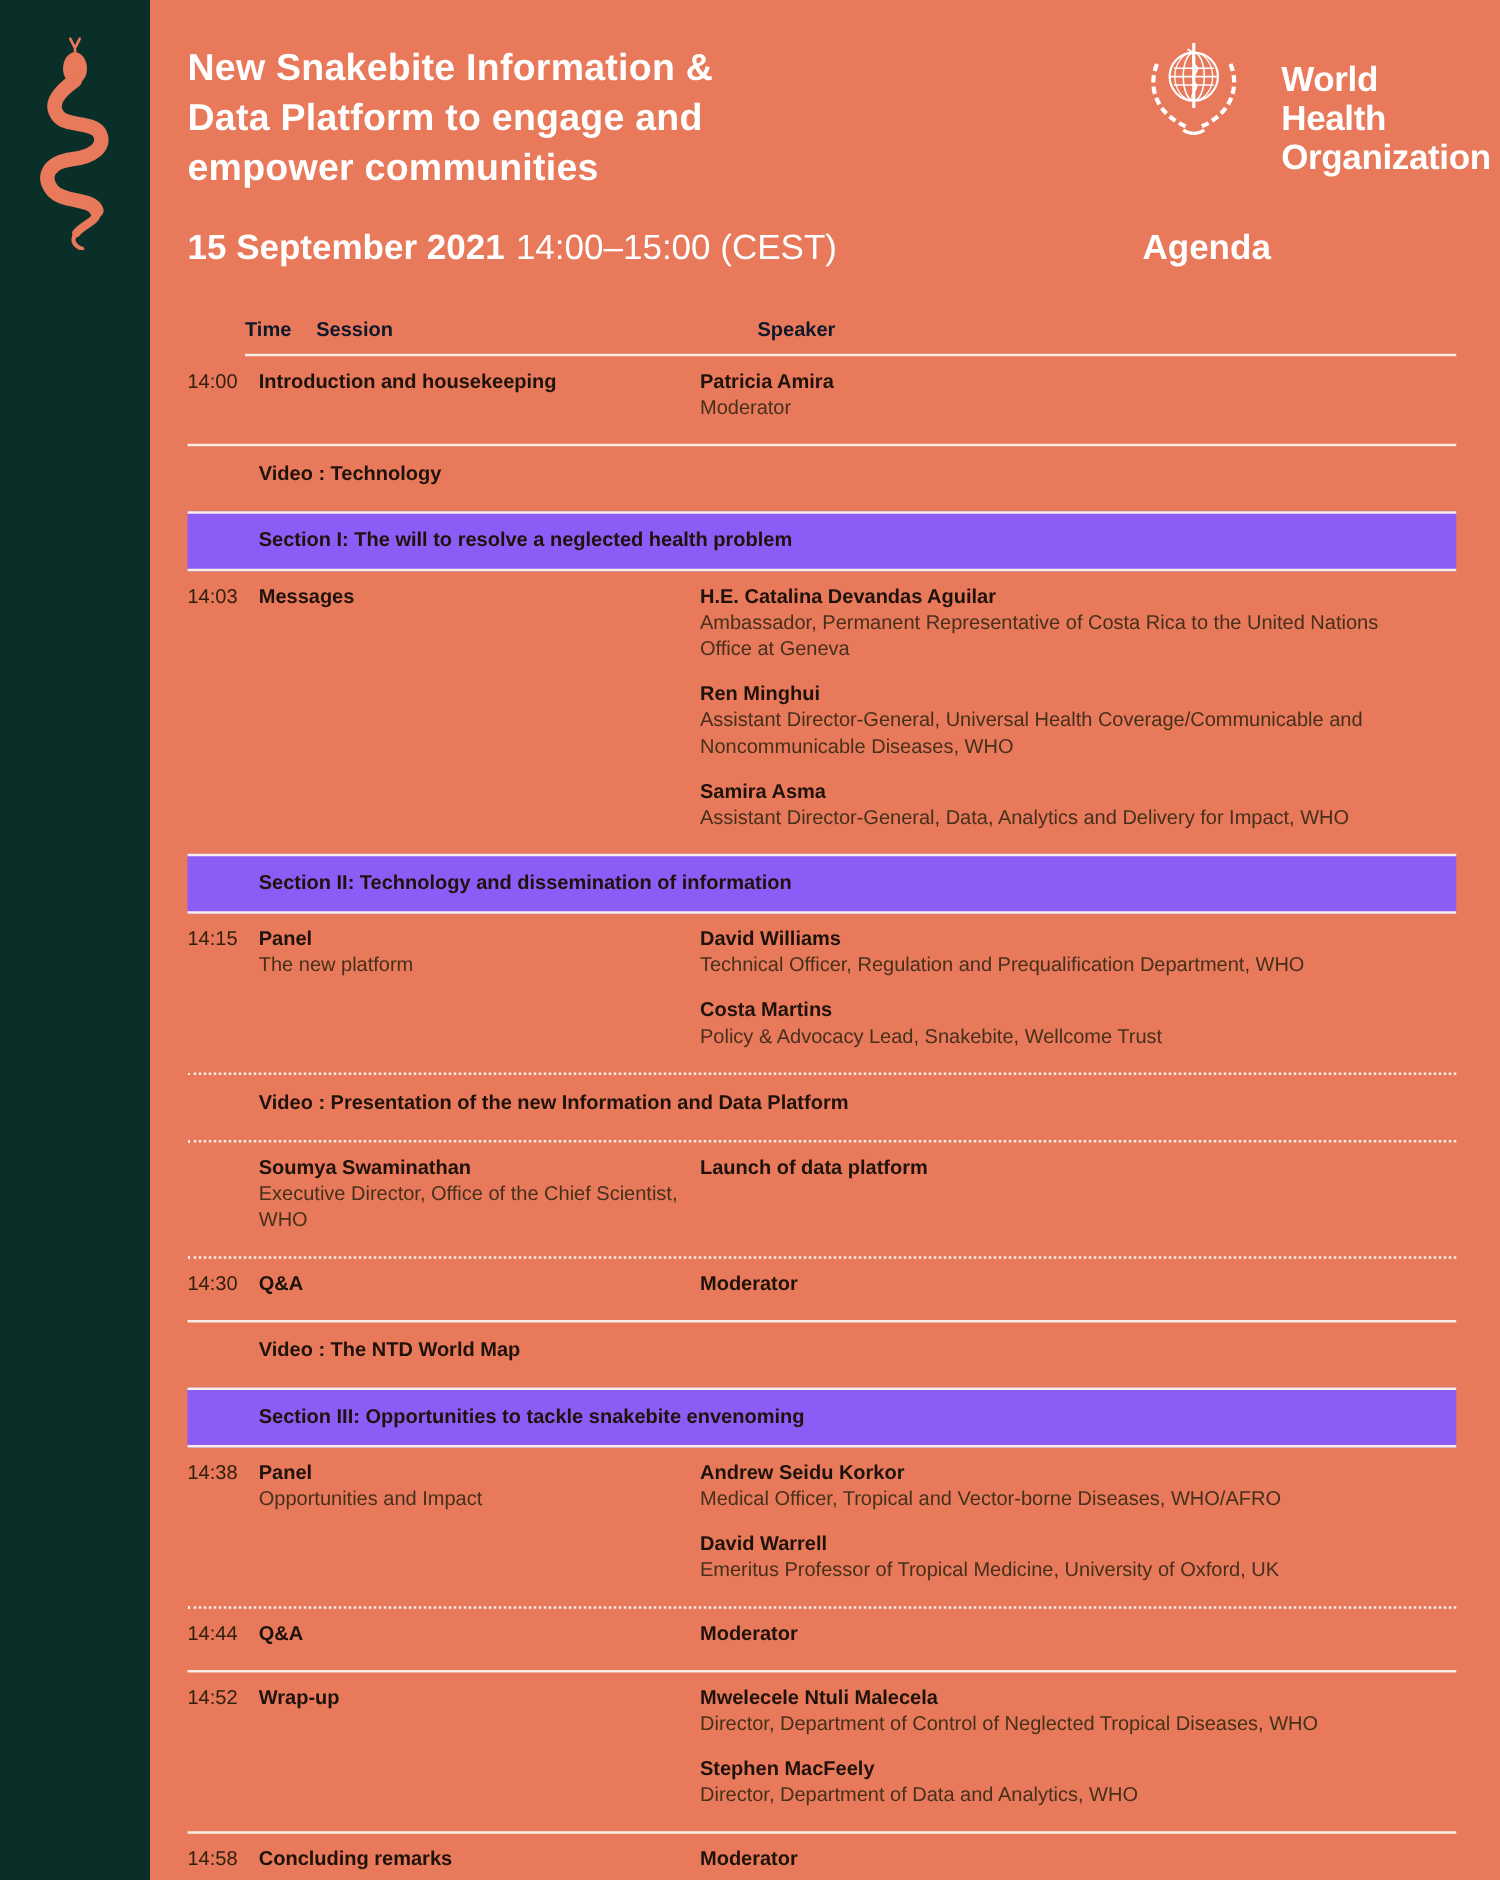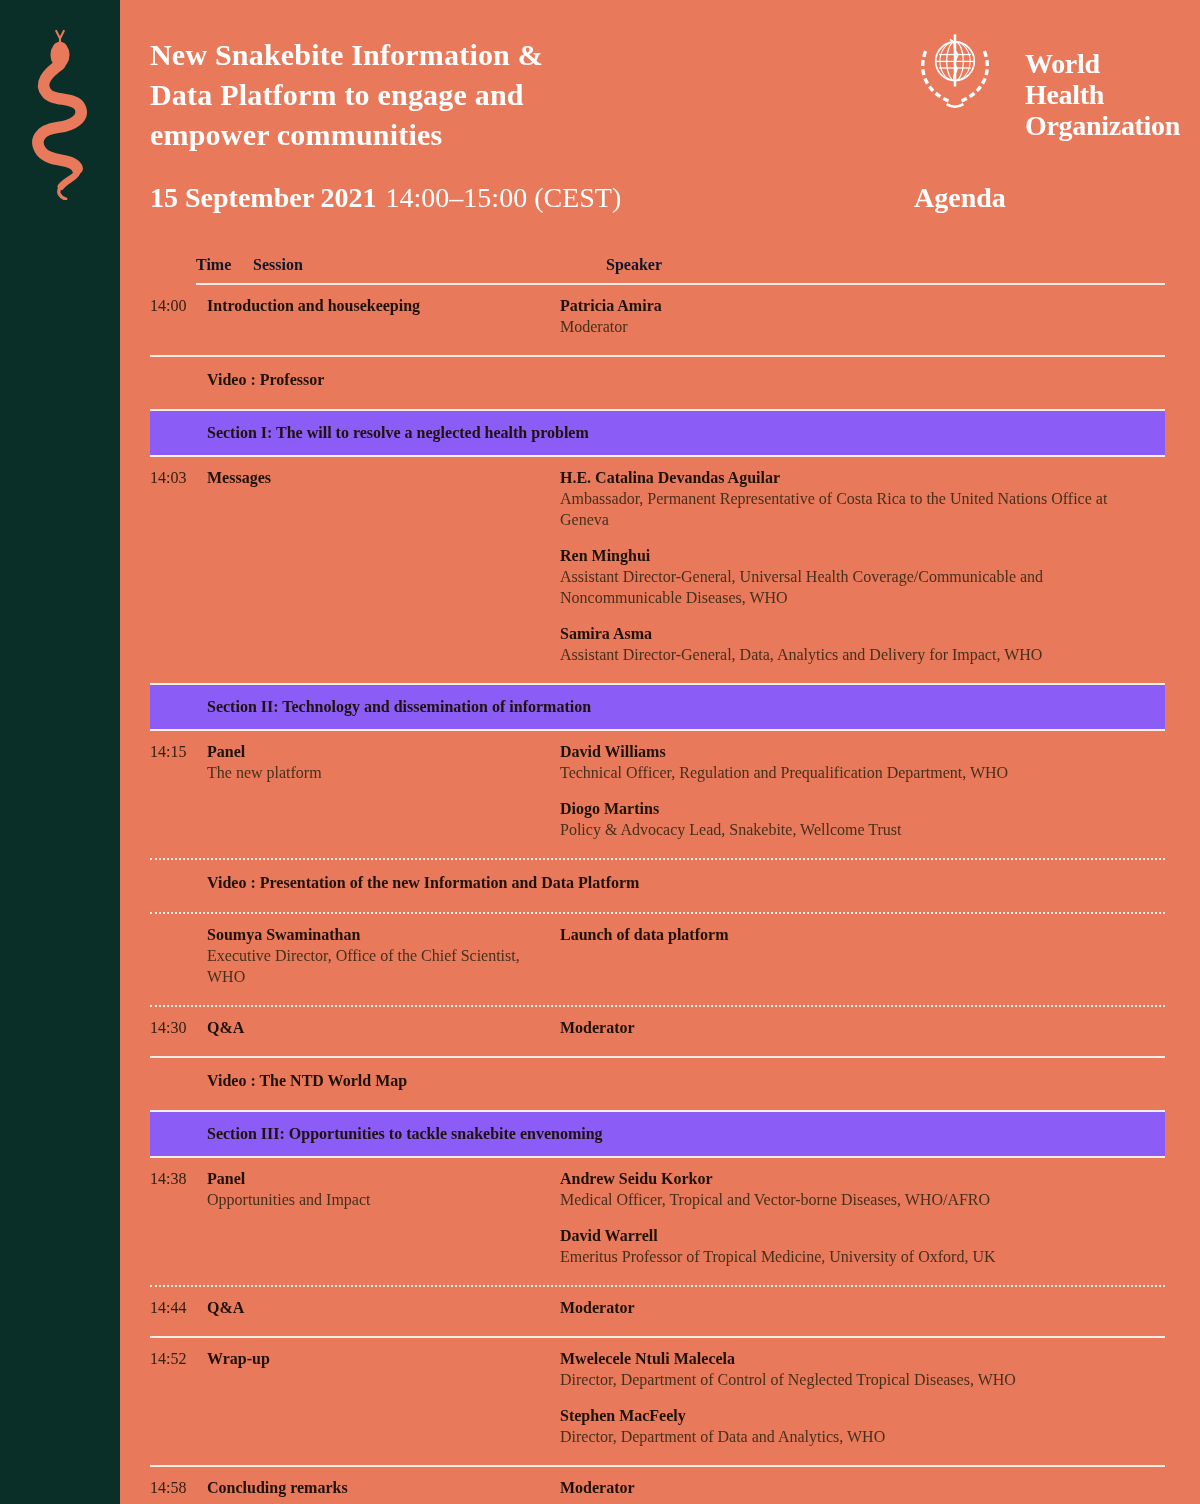--- a/index.html
+++ b/index.html
@@ -7,21 +7,21 @@
     width:1200px;height:1504px;position:relative;overflow:hidden;
     background:#E8795A;
     font-family:"Liberation Sans","DejaVu Sans",sans-serif;
     -webkit-font-smoothing:antialiased;
   }
   .sidebar{
     position:absolute;left:0;top:0;width:120px;height:1504px;
     background:#0A2E28;
   }
   .snake-wrap{width:78px;margin:28px auto 0 auto;}
-  .main{position:absolute;left:120px;top:0;width:1080px;height:1504px;font-family:Liberation Serif, serif;}
+  .main{position:absolute;left:120px;top:0;width:1080px;height:1504px;}
   .content{margin:0 35px 0 30px;position:relative;}
   .page-title{
     padding-top:35px;font-size:30px;line-height:40px;font-weight:700;
     color:#FFFFFF;width:620px;letter-spacing:0.2px;
   }
   .page-title span{display:block;}
   .logo{position:absolute;left:763px;top:26px;display:flex;align-items:flex-start;gap:16px;}
   .logo-text{margin-left:12px;color:#FFFFFF;font-weight:700;font-size:28px;line-height:31px;letter-spacing:-0.3px;margin-top:22px;}
   .logo-text span{display:block;}
   .date-row{position:relative;margin-top:27px;font-size:28px;color:#FFFFFF;height:34px;}
@@ -124,21 +124,21 @@
             </div>
             <div class="cell speakers">
               <div class="speaker">
                 <div class="speaker-name">Patricia Amira</div>
                 <div class="speaker-role">Moderator</div>
               </div>
             </div>
           </div>
           <div class="row none">
             <div class="cell time"></div>
-            <div class="cell video-label">Video : Professor</div>
+            <div class="cell video-label">Video : Technology</div>
           </div>
           <div class="section-band">Section I: The will to resolve a neglected health problem</div>
           <div class="row none">
             <div class="cell time">14:03</div>
             <div class="cell session">
               <div class="session-title">Messages</div>
             </div>
             <div class="cell speakers">
               <div class="speaker">
                 <div class="speaker-name">H.E. Catalina Devandas Aguilar</div>
@@ -160,21 +160,21 @@
             <div class="cell session">
               <div class="session-title">Panel</div>
               <div class="session-sub">The new platform</div>
             </div>
             <div class="cell speakers">
               <div class="speaker">
                 <div class="speaker-name">David Williams</div>
                 <div class="speaker-role">Technical Officer, Regulation and Prequalification Department, WHO</div>
               </div>
               <div class="speaker">
-                <div class="speaker-name">Diogo Martins</div>
+                <div class="speaker-name">Costa Martins</div>
                 <div class="speaker-role">Policy &amp; Advocacy Lead, Snakebite, Wellcome Trust</div>
               </div>
             </div>
           </div>
           <div class="row dotted">
             <div class="cell time"></div>
             <div class="cell video-label">Video : Presentation of the new Information and Data Platform</div>
           </div>
           <div class="row dotted">
             <div class="cell time"></div>

